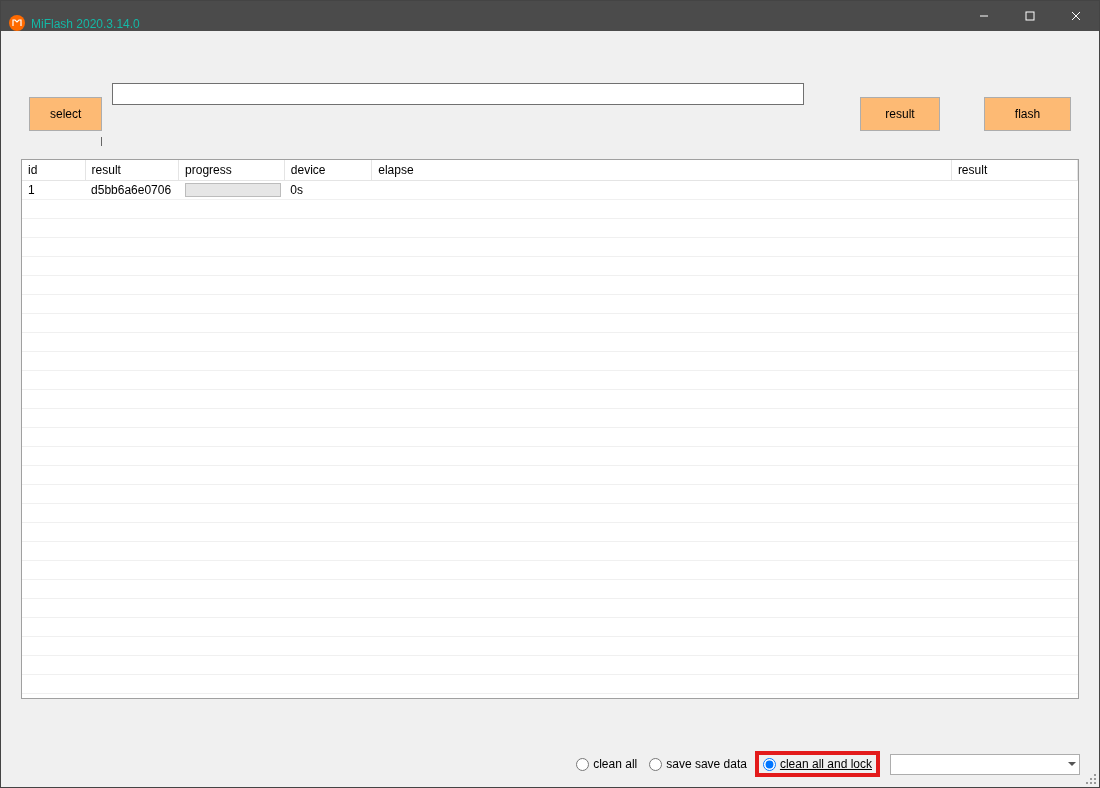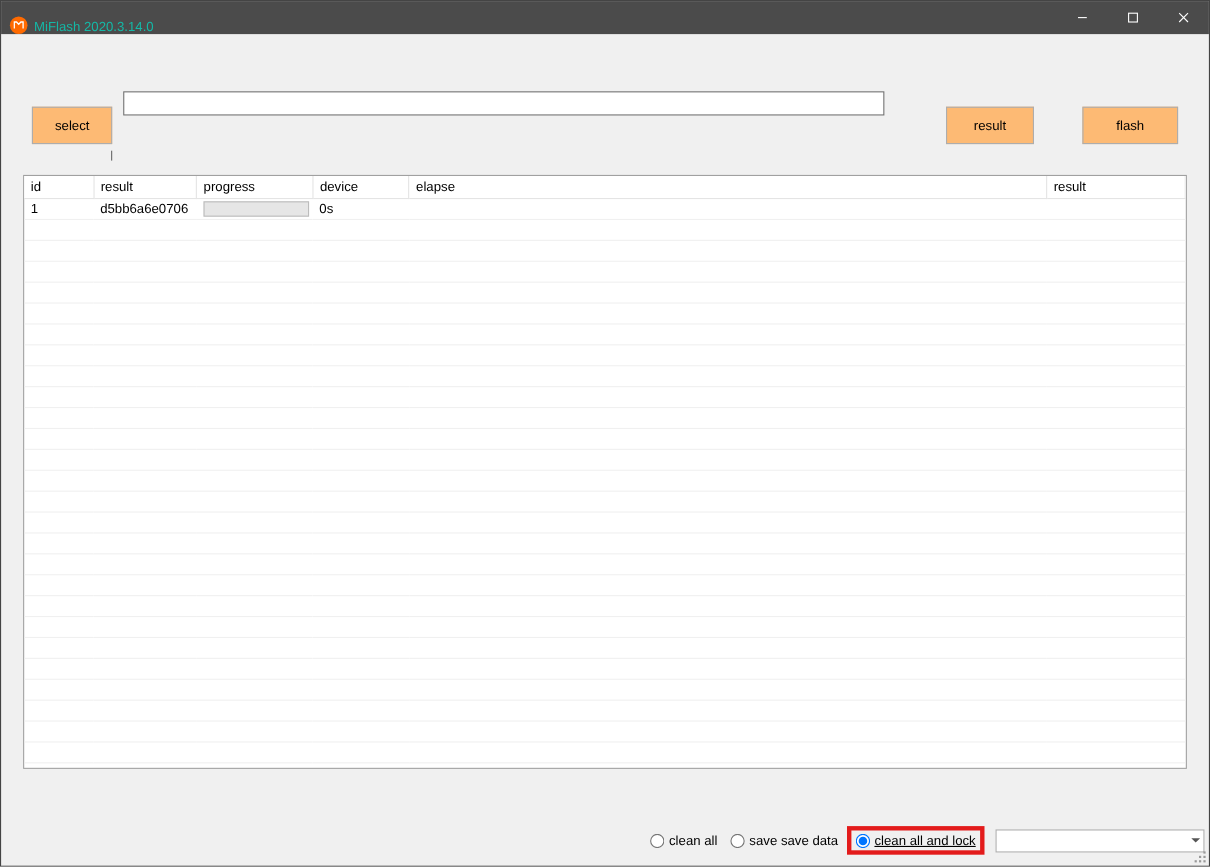--- a/index.html
+++ b/index.html
@@ -33,21 +33,21 @@
 .grid td { border-bottom:1px solid #f0f0f0; padding:2px 6px; height:19px; overflow:hidden; white-space:nowrap; }
 .col-id { width:62px; }
 .col-device { width:92px; }
 .col-progress { width:104px; }
 .col-elapse { width:86px; }
 .col-status { width:570px; }
 .col-result { width:124px; }
 .progress-cell { background:#e6e6e6; border:1px solid #bcbcbc; height:14px; width:96px; }
 
 .footer { flex:1; position:relative; }
-.radio-row { position:absolute; bottom:10px; right:4px; display:flex; align-items:center; gap:4px; }
+.radio-row { position:absolute; bottom:10px; right:19px; display:flex; align-items:center; gap:4px; }
 .rad { display:flex; align-items:center; gap:4px; padding:2px 4px; }
 .rad input { margin:0; }
 .highlight { border:4px solid #e31b1b; padding:2px 4px; display:flex; align-items:center; gap:4px;text-decoration:underline; }
 .dropdown { width:190px; height:21px; border:1px solid #adadad; background:#fff; display:flex; align-items:center; justify-content:flex-end; padding-right:3px; margin-left:6px; }
 .chev { width:0; height:0; border-left:4px solid transparent; border-right:4px solid transparent; border-top:4px solid #555; }
 
 .resize-grip { position:absolute; right:2px; bottom:2px; width:12px; height:12px; }
 .resize-grip span { position:absolute; width:2px; height:2px; background:#999; }
 </style>
 </head>

